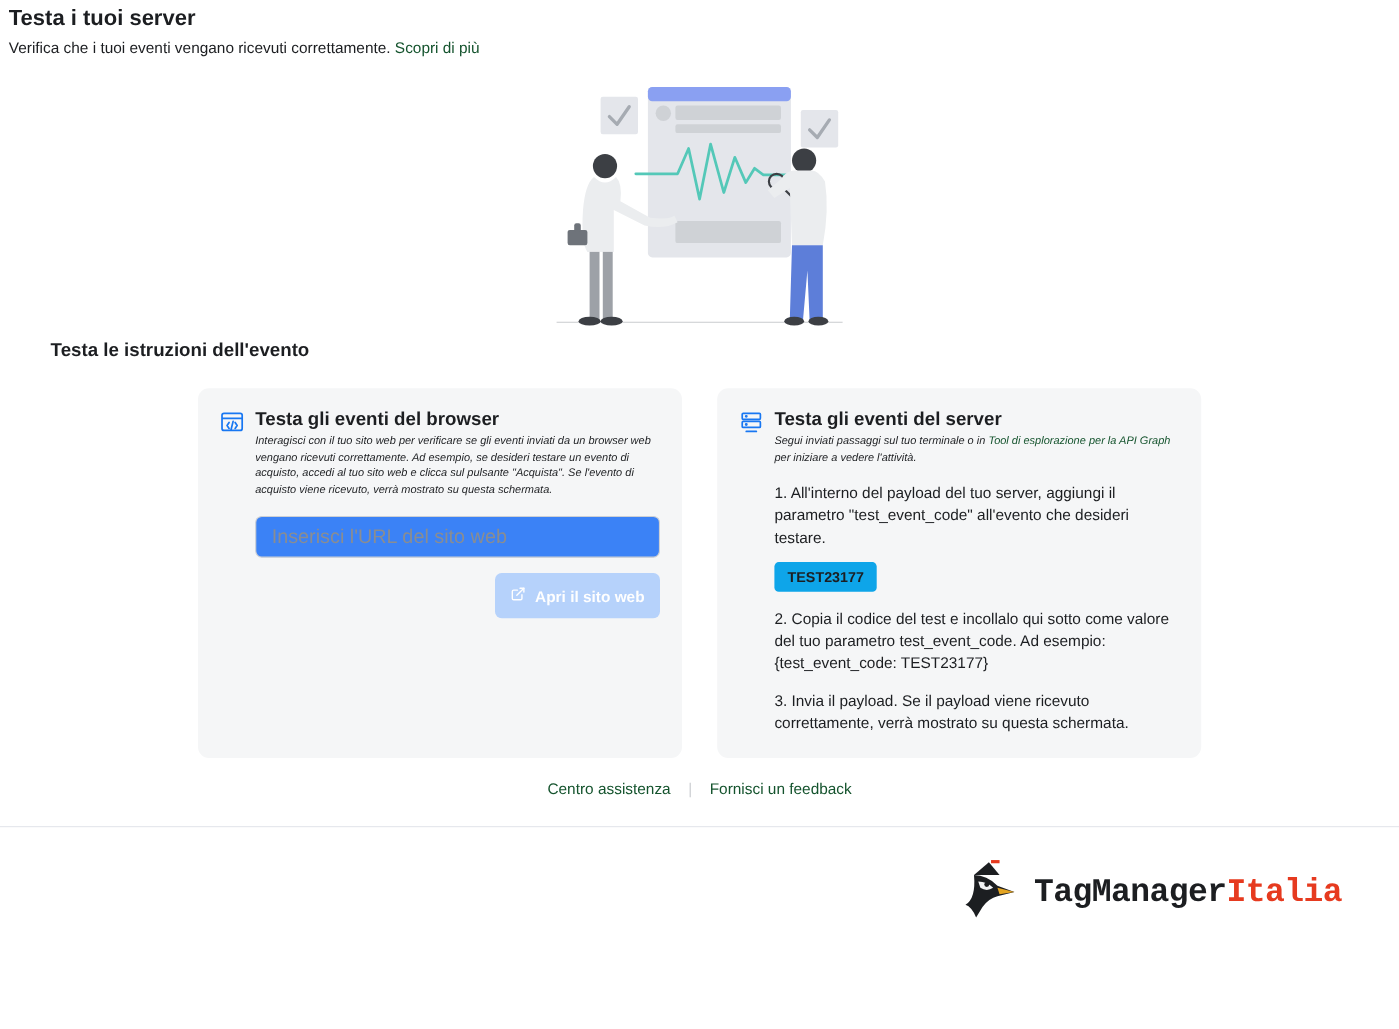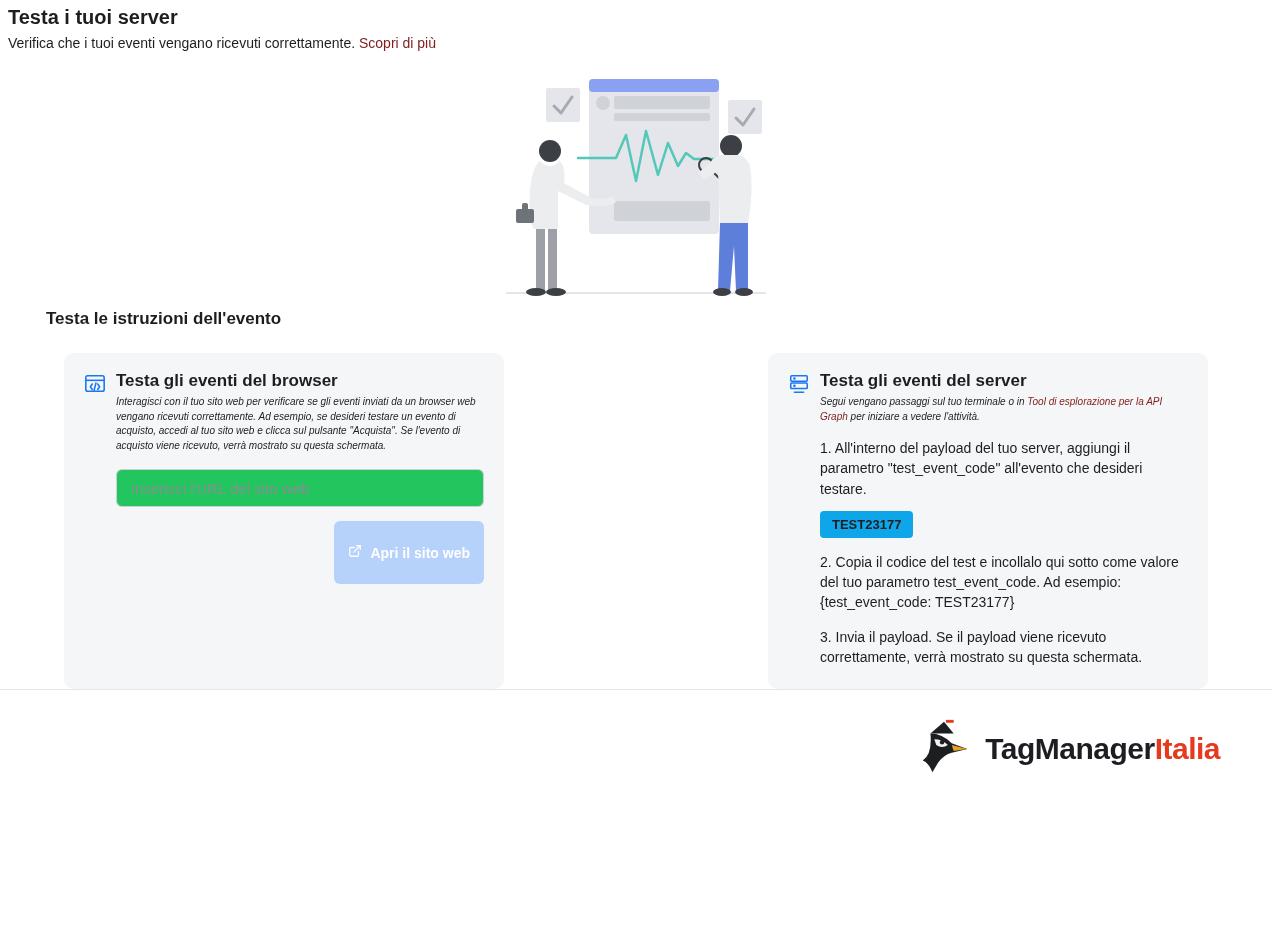--- a/index.html
+++ b/index.html
@@ -1,56 +1,56 @@
 <!DOCTYPE html>
 <html><head>
   <meta charset="utf-8">
   <style>
     * { box-sizing:border-box; margin:0; padding:0; }
     body {
       font-family:-apple-system,BlinkMacSystemFont,"Segoe UI",Helvetica,Arial,sans-serif;
       font-size:14px; color:#1c1e21; background:#fff; width:1272px;
     }
-    a { color:#7f1d1d; text-decoration:none; cursor:pointer;margin-top:35px; }
+    a { color:#14532d; text-decoration:none; cursor:pointer;margin-top:35px; }
     .page-header { padding:6px 8px 0 8px; }
     .page-title { font-size:20px; font-weight:700; margin-bottom:6px; }
     .page-sub { font-size:14px; color:#1c1e21; margin-bottom:20px; }
     .content { max-width:1180px; margin:0 auto; }
     .hero { text-align:left; }
     .hero-svg { width:300px; height:230px; margin:0 auto; display:block; }
     .hero-title { font-size:17px; font-weight:700; margin:8px 0 24px 0; }
-    .cards { display:flex; gap:32px; justify-content:space-between; padding:0 18px; }
+    .cards { display:flex; gap:32px; justify-content:center; padding:0 18px; }
     .card { background:#f5f6f7; border-radius:10px; padding:18px 20px 22px 20px; width:440px; }
     .card-head { display:flex; gap:10px; }
     .card-icon { flex:0 0 22px; width:22px; height:22px; color:#1877f2; margin-top:2px; }
     .card-title { font-size:17px; font-weight:700; margin-bottom:4px; }
     .card-text { font-size:10px; color:#1c1e21; line-height:1.45;font-style:italic; }
     .card-body { margin-left:32px; }
     .url-input {
-      width:100%; height:38px; border:1px solid #ced0d4; background:#22c55e;
-      border-radius:6px; padding:0 14px; font-size:15px; margin-top:16px;
+      width:100%; height:38px; border:1px solid #ced0d4; background:#3b82f6;
+      border-radius:6px; padding:0 14px; font-size:18px; margin-top:16px;
       color:#1c1e21;
     }
     .url-input::placeholder { color:#8a8d91; }
     .open-btn-row { text-align:right; margin-top:14px; }
     .open-btn {
       background:#b1cffc; color:#fff; border:none; border-radius:6px;
-      padding:23px 14px; font-size:14px; font-weight:600; display:inline-flex;
+      padding:12px 14px; font-size:14px; font-weight:600; display:inline-flex;
       align-items:center; gap:8px; cursor:default; opacity:.92;
     }
     .open-btn svg { width:14px; height:14px; stroke:#fff; }
     .step { margin-top:14px; line-height:1.45; }
     .code-badge {
       display:inline-block; background:#0ea5e9; border-radius:4px;
       padding:6px 12px; font-weight:700; font-size:13px; margin-top:12px;
     }
     .footer-links { text-align:center; padding:20px 0 26px 0; font-size:14px; }
     .footer-links .sep { color:#ced0d4; margin:0 12px; }
     .branding-strip { border-top:1px solid #e4e6eb; padding:26px 52px 46px 0; display:flex; justify-content:flex-end; }
-    .brand-logo { display:flex; align-items:center; gap:10px; }
+    .brand-logo { display:flex; align-items:center; gap:10px;font-family:Liberation Mono, monospace; }
     .brand-text { font-size:30px; font-weight:700; letter-spacing:-.5px; }
     .brand-accent { color:#e63a1f; }
   </style>
 </head>
 <body>
 
 <div class="page-header">
   <div class="page-title">Testa i tuoi server</div>
   <div class="page-sub">
     <span>Verifica che i tuoi eventi vengano ricevuti correttamente. </span><a>Scopri di più</a>
@@ -140,31 +140,36 @@
             <rect x="3" y="3" width="18" height="6" rx="1"></rect>
             <rect x="3" y="11" width="18" height="6" rx="1"></rect>
             <circle cx="7" cy="6" r="0.6" fill="#1877f2"></circle>
             <circle cx="7" cy="14" r="0.6" fill="#1877f2"></circle>
             <line x1="7" y1="21" x2="17" y2="21"></line>
           </svg>
         </span>
         <div style="flex:1">
           <div class="card-title">Testa gli eventi del server</div>
           <div class="card-text">
-            <span>Segui vengano passaggi sul tuo terminale o in </span><a>Tool di esplorazione per la API Graph</a><span> per iniziare a vedere l'attività.</span>
+            <span>Segui inviati passaggi sul tuo terminale o in </span><a>Tool di esplorazione per la API Graph</a><span> per iniziare a vedere l'attività.</span>
           </div>
           <div class="step">1. All'interno del payload del tuo server, aggiungi il parametro "test_event_code" all'evento che desideri testare.</div>
           <div><span class="code-badge">TEST23177</span></div>
           <div class="step">2. Copia il codice del test e incollalo qui sotto come valore del tuo parametro test_event_code. Ad esempio: {test_event_code: TEST23177}</div>
           <div class="step">3. Invia il payload. Se il payload viene ricevuto correttamente, verrà mostrato su questa schermata.</div>
         </div>
       </div>
     </div>
   </div>
 
+  <div class="footer-links">
+    <a>Centro assistenza</a>
+    <span class="sep">|</span>
+    <a>Fornisci un feedback</a>
+  </div>
 </div>
 
 <div class="branding-strip">
   <div class="brand-logo">
     <span>
       <svg width="62" height="62" viewBox="0 0 64 64">
         <path d="M18 18 L42 18 L32 6 Z" fill="#1c1e21"></path>
         <rect x="34" y="4" width="8" height="3" fill="#e63a1f"></rect>
         <path d="M18 18 Q30 18 40 28 L56 34 L40 38 Q32 40 26 48 L20 58 Q16 48 10 46 Q20 40 18 18 Z" fill="#1c1e21"></path>
         <path d="M22 24 Q30 24 36 30 Q30 34 24 30 Z" fill="#f2f3f5"></path>

